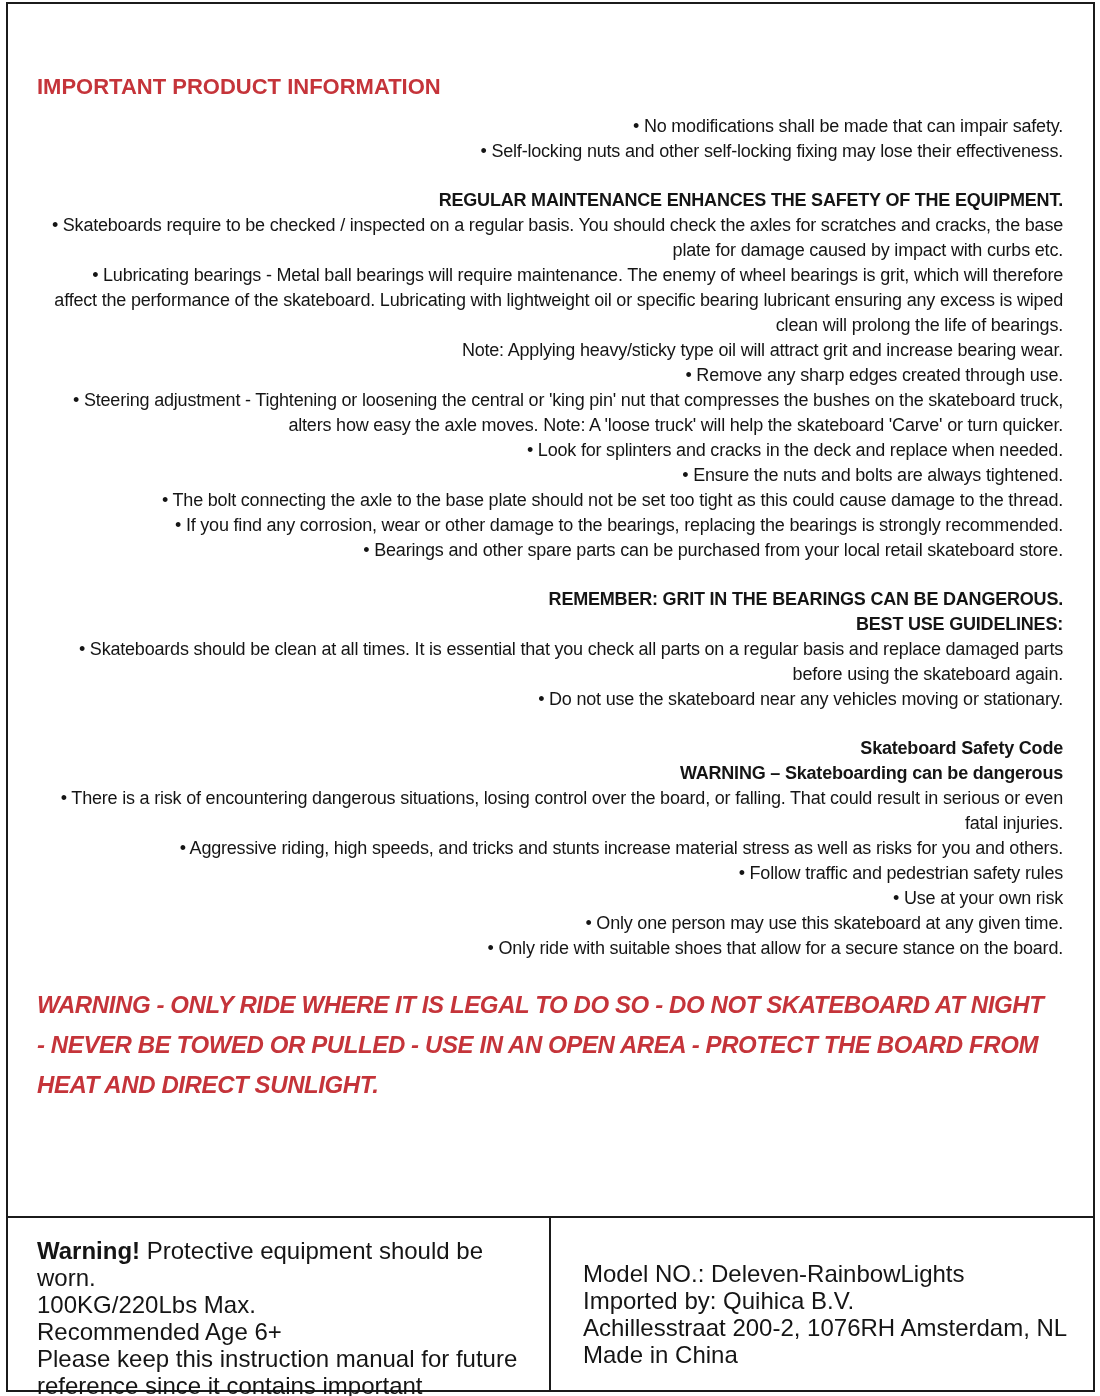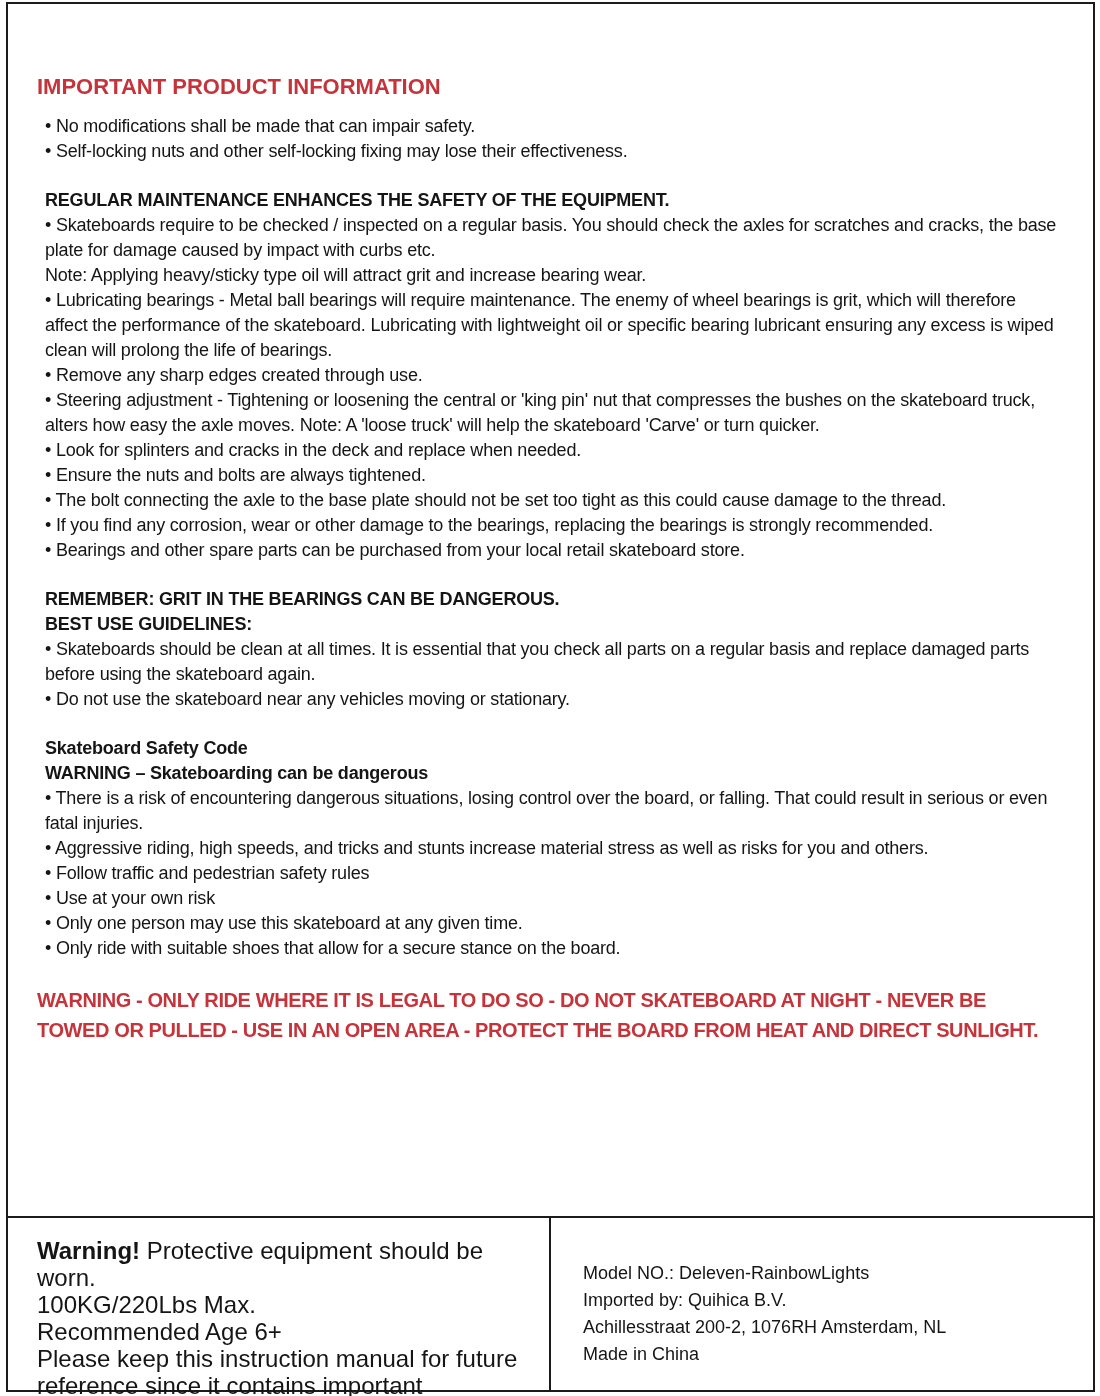--- a/index.html
+++ b/index.html
@@ -36,51 +36,52 @@
     overflow: hidden;
   }
   .main-heading {
     font-size: 22px;
     line-height: 25px;
     font-weight: bold;
     letter-spacing: 0;
     color: #c5343a;
     margin: 0 0 15px 0;
   }
-  .sec { margin: 0 0 24px 8px; }
+  .sec { margin: 0 0 24px 8px; text-align: right; }
   .h-bold { font-weight: bold; }
   .line { min-height: 25px; }
   .red-warning {
     margin-top: 14px;
     max-width: 1015px;
     color: #c5343a;
     font-weight: bold;
-    font-size: 20px;
-    line-height: 30px;
+    font-size: 24px;
+    line-height: 40px;
     letter-spacing: -0.4px;
+    font-style: italic;
   }
   .footer-row {
     flex: 0 0 auto;
     height: 172px;
     border-top: 2px solid #1b1b1b;
     display: flex;
     letter-spacing: 0;
   }
   .footer-left {
     width: 543px;
     box-sizing: border-box;
     border-right: 2px solid #1b1b1b;
     padding: 19px 18px 0 29px;
     font-size: 24px;
     line-height: 27px;
   }
   .footer-right {
     flex: 1 1 auto;
     padding: 42px 16px 0 32px;
-    font-size: 18px;
+    font-size: 24px;
     line-height: 27px;
   }
   .fline { min-height: 27px; }
 </style>
 </head>
 <body>
 
 <div class="page">
   <div class="page-border">
 
@@ -90,22 +91,22 @@
 
       <div class="sec">
           <div class="line">• No modifications shall be made that can impair safety.</div>
           <div class="line">• Self-locking nuts and other self-locking fixing may lose their effectiveness.</div>
         </div>
 
       <div class="sec">
         <div class="h-bold line">REGULAR MAINTENANCE ENHANCES THE SAFETY OF THE EQUIPMENT.</div>
         <div>
             <div class="line">• Skateboards require to be checked / inspected on a regular basis. You should check the axles for scratches and cracks, the base plate for damage caused by impact with curbs etc.</div>
+            <div class="line">• Lubricating bearings - Metal ball bearings will require maintenance. The enemy of wheel bearings is grit, which will therefore affect the performance of the skateboard. Lubricating with lightweight oil or specific bearing lubricant ensuring any excess is wiped clean will prolong the life of bearings.</div>
             <div class="line">Note: Applying heavy/sticky type oil will attract grit and increase bearing wear.</div>
-            <div class="line">• Lubricating bearings - Metal ball bearings will require maintenance. The enemy of wheel bearings is grit, which will therefore affect the performance of the skateboard. Lubricating with lightweight oil or specific bearing lubricant ensuring any excess is wiped clean will prolong the life of bearings.</div>
             <div class="line">• Remove any sharp edges created through use.</div>
             <div class="line">• Steering adjustment - Tightening or loosening the central or 'king pin' nut that compresses the bushes on the skateboard truck, alters how easy the axle moves. Note: A 'loose truck' will help the skateboard 'Carve' or turn quicker.</div>
             <div class="line">• Look for splinters and cracks in the deck and replace when needed.</div>
             <div class="line">• Ensure the nuts and bolts are always tightened.</div>
             <div class="line">• The bolt connecting the axle to the base plate should not be set too tight as this could cause damage to the thread.</div>
             <div class="line">• If you find any corrosion, wear or other damage to the bearings, replacing the bearings is strongly recommended.</div>
             <div class="line">• Bearings and other spare parts can be purchased from your local retail skateboard store.</div>
           </div>
       </div>
 

